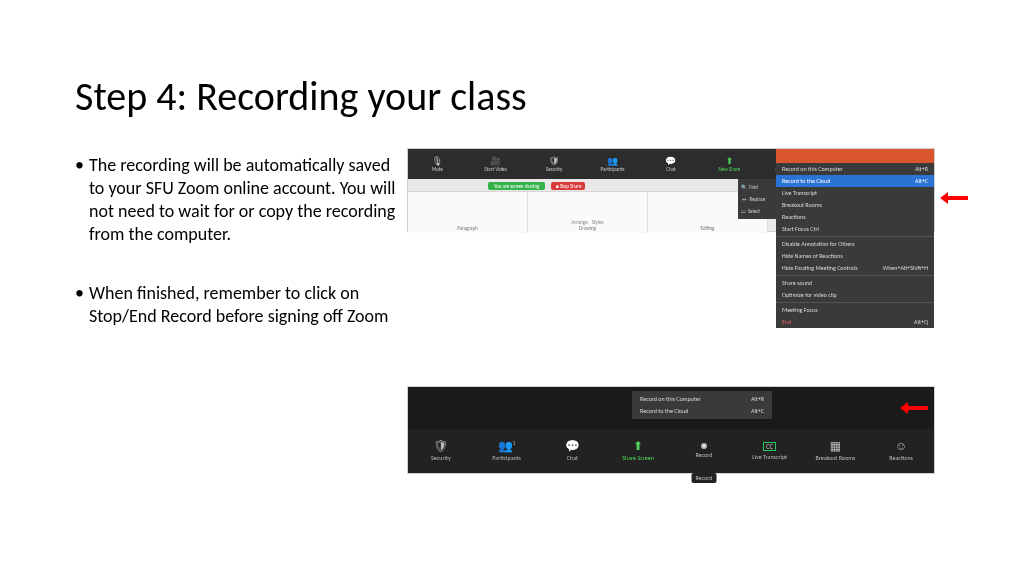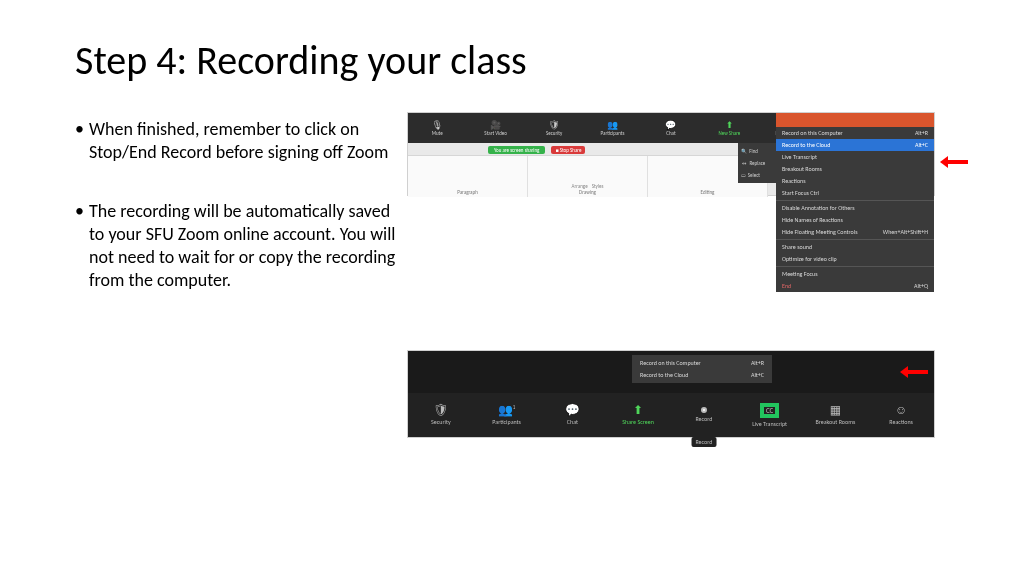--- a/index.html
+++ b/index.html
@@ -1,17 +1,17 @@
 <!DOCTYPE html>
 <html><head>
 <meta charset="utf-8">
 <style>
   * { box-sizing: border-box; margin: 0; padding: 0; }
   html, body { width: 1024px; height: 576px; background: #fff; font-family: "Segoe UI", Calibri, Arial, sans-serif; color: #000; overflow: hidden; }
-  .slide { width: 1024px; height: 420px; position: relative; }
+  .slide { width: 1024px; height: 420px; position: relative; margin-top: 36px; }
   .title { position: absolute; left: 75px; top: 36px; font-size: 40px; font-weight: 400; }
   .bullets { position: absolute; left: 75px; top: 118px; width: 330px; font-size: 18px; line-height: 1.28; }
   .bullets li { margin-bottom: 36px; list-style: none; position: relative; padding-left: 14px; }
   .bullets li::before { content: "•"; position: absolute; left: 0; top: 0; }
   .shot { position: absolute; background: #e9e9e9; border: 1px solid #d0d0d0; }
   .shot1 { left: 407px; top: 112px; width: 528px; height: 84px; }
   .shot2 { left: 407px; top: 350px; width: 528px; height: 88px; }
   .zoom-toolbar { display: flex; background: #2c2c2c; height: 30px; width: 100%; }
   .tb-item { flex: 1; display: flex; flex-direction: column; align-items: center; justify-content: center; gap: 1px; color: #ccc; font-size: 5px; cursor: pointer; }
   .tb-item .ic { font-size: 9px; line-height: 1; }
@@ -43,22 +43,22 @@
   .rec-dot { width: 6px; height: 6px; border-radius: 50%; background: #fff; border: 2px solid #bbb; }
   .rec-label-below { position:absolute; left:50%; bottom:-10px; transform:translateX(-50%); background:#222; color:#bbb; font-size:6px; padding:1px 4px; border-radius:2px;}
 </style>
 </head>
 <body>
 
 <div class="slide">
   <h1 class="title">Step 4: Recording your class</h1>
 
   <ul class="bullets">
+    <li>The recording will be automatically saved to your SFU Zoom online account. You will not need to wait for or copy the recording from the computer.</li>
     <li>When finished, remember to click on Stop/End Record before signing off Zoom</li>
-    <li>The recording will be automatically saved to your SFU Zoom online account. You will not need to wait for or copy the recording from the computer.</li>
   </ul>
 
   <div class="shot shot1">
     <div class="tb-orange-bar"></div>
     <div class="zoom-toolbar">
       <div class="tb-item">
           <span class="ic">🎙</span>
           <span>Mute</span>
         </div>
       <div class="tb-item">
@@ -205,21 +205,21 @@
       <div class="tb2-item tb2-green">
           <span class="ic">⬆</span>
           <span>Share Screen</span>
         </div>
       <div class="tb2-item" style="position:relative">
           <span class="rec-dot"></span>
           <span>Record</span>
           <span class="rec-label-below">Record</span>
         </div>
       <div class="tb2-item">
-          <span class="ic" style="border:4px solid #22c55e;padding:0 2px;font-size:7px;">CC</span>
+          <span class="ic" style="border:1px solid #22c55e;padding:0 2px;font-size:7px;">CC</span>
           <span>Live Transcript</span>
         </div>
       <div class="tb2-item">
           <span class="ic">▦</span>
           <span>Breakout Rooms</span>
         </div>
       <div class="tb2-item">
           <span class="ic">☺</span>
           <span>Reactions</span>
         </div>

